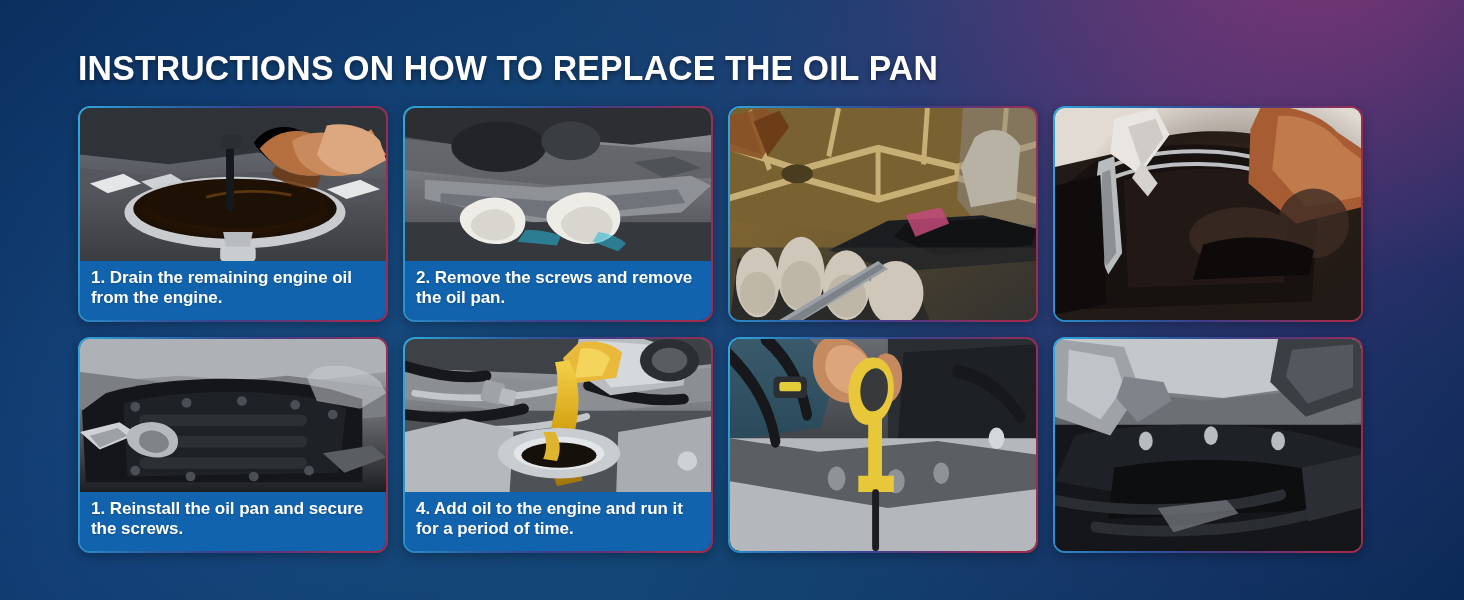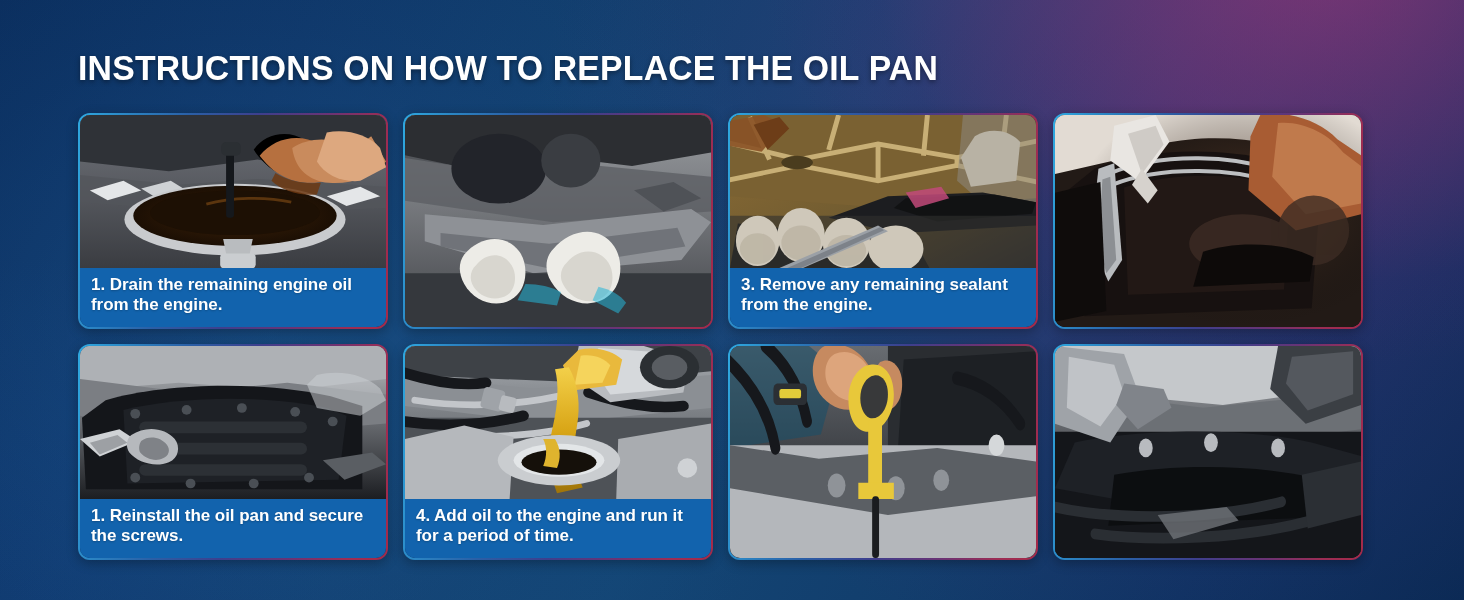--- a/index.html
+++ b/index.html
@@ -40,21 +40,21 @@
     color:#ffffff;
     white-space:nowrap;
     transform:scaleX(0.965);
     transform-origin:left center;
     text-shadow:0 2px 5px rgba(0,0,0,0.40);
     z-index:3;
   }
 
   .grid {
     position:absolute;
-    left:78px; top:113px;
+    left:78px; top:106px;
     width:1310px;
     display:grid;
     grid-template-columns:repeat(4, 310px);
     grid-template-rows:repeat(2, 216px);
     column-gap:20px;
     row-gap:14px;
     z-index:2;
     gap:15px;
   }
 
@@ -176,20 +176,21 @@
             <path d="M0 118h310v40H0z" fill="#35383d"></path>
             <path d="M60 104c16-14 42-16 56-2 8 8 8 22 0 30-14 14-44 10-56-6-6-8-6-16 0-22z" fill="#edece7"></path>
             <path d="M72 112c10-10 28-10 36 0 6 7 4 18-4 22-12 6-30 2-36-8-3-5-1-11 4-14z" fill="#d8d6cf"></path>
             <path d="M150 100c18-16 48-18 62-2 9 10 8 26-2 34-16 14-48 10-62-8-7-8-6-18 2-24z" fill="#edece7"></path>
             <path d="M164 110c12-11 32-11 42 0 7 8 5 20-4 25-14 8-34 3-42-9-4-6-2-12 4-16z" fill="#d8d6cf"></path>
             <path d="M122 126c14 0 26 2 36 6l-4 10-40-4z" fill="#24b6d8" opacity=".55"></path>
             <path d="M196 128c12 2 22 6 28 12l-8 8-26-10z" fill="#24b6d8" opacity=".55"></path>
             <path d="M232 56l40-6 28 12-38 10z" fill="#4f5257"></path>
           </svg>
         </div>
+        <div class="caption two-line">2. Remove the screws and remove the oil pan.</div>
       </div>
     </div>
 
     <div class="card">
       <div class="card-inner">
         <div class="photo">
           <svg viewBox="0 0 310 158" preserveAspectRatio="none" aria-hidden="true">
             <defs>
               <linearGradient id="g3" x1="0" y1="0" x2="1" y2="1">
                 <stop offset="0" stop-color="#8c6c35"></stop>
@@ -223,21 +224,20 @@
             <g fill="#b8b0a0" opacity=".7">
               <ellipse cx="28" cy="138" rx="18" ry="16"></ellipse>
               <ellipse cx="72" cy="132" rx="20" ry="18"></ellipse>
               <ellipse cx="118" cy="140" rx="20" ry="16"></ellipse>
             </g>
             <path d="M50 158l100-44 10 6-86 38z" fill="#9ba0a6"></path>
             <path d="M58 158l94-42 4 3-84 39z" fill="#7d8289"></path>
             <path d="M178 80l36-6 8 12-34 10z" fill="#c24a7a" opacity=".85"></path>
           </svg>
         </div>
-        <div class="caption two-line">3. Remove any remaining sealant from the engine.</div>
       </div>
     </div>
 
     <div class="card">
       <div class="card-inner">
         <div class="photo">
           <svg viewBox="0 0 310 158" preserveAspectRatio="none" aria-hidden="true">
             <defs>
               <linearGradient id="g4" x1="0" y1="0" x2="0" y2="1">
                 <stop offset="0" stop-color="#ded6cd"></stop>

